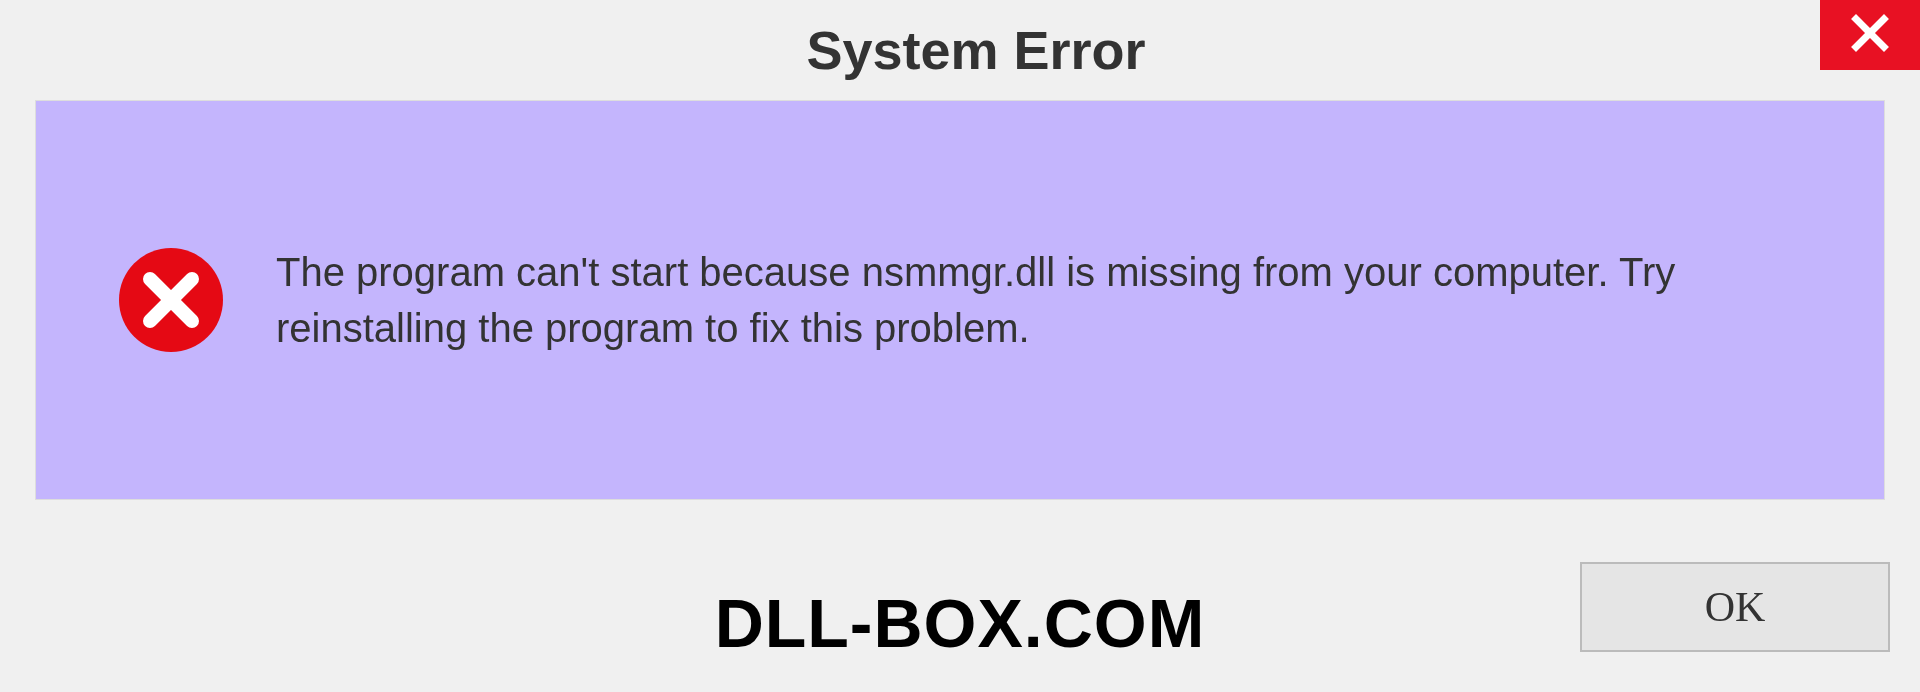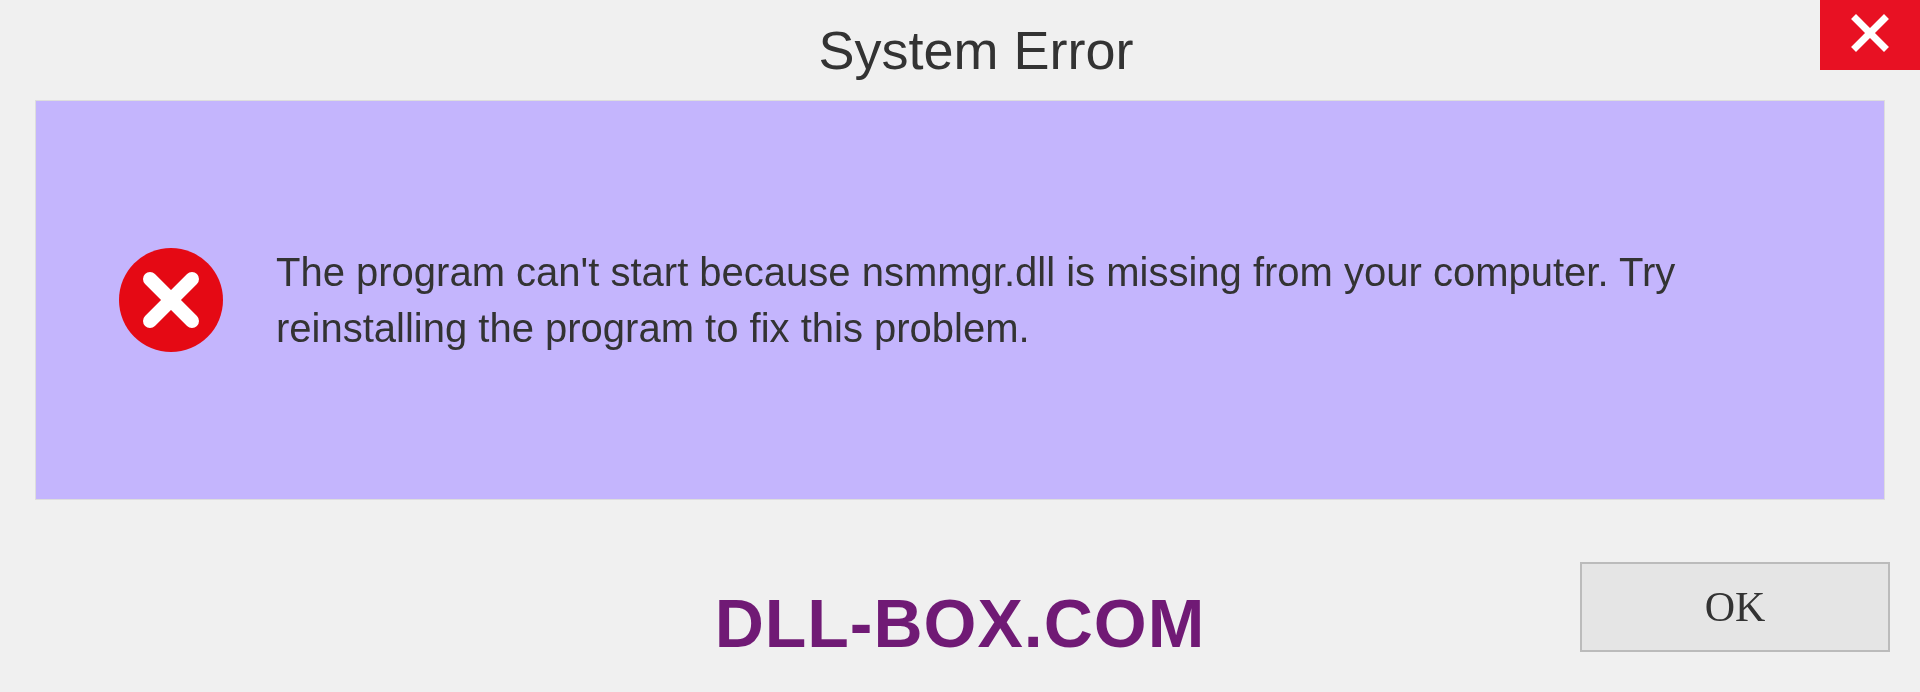--- a/index.html
+++ b/index.html
@@ -17,21 +17,21 @@
     }
     .titlebar {
       position: relative;
       height: 100px;
       display: flex;
       align-items: center;
       justify-content: center;
     }
     .title {
       font-size: 54px;
-      font-weight: 400;
+      font-weight: 700;
       color: #333;
       margin-left: 32px;
     }
     .close-btn {
       position: absolute;
       right: 0;
       top: 0;
       width: 100px;
       height: 70px;
       background: #e81123;
@@ -79,21 +79,21 @@
       right: 0;
       height: 190px;
       display: flex;
       align-items: center;
       justify-content: space-between;
       padding: 0 30px 0 0;
     }
     .watermark {
       font-size: 68px;
       font-weight: 800;
-      color: #701a75;
+      color: #000000;
       letter-spacing: 1px;
       font-family: Arial, sans-serif;
       position: absolute;
       left: 50%;
       transform: translateX(-50%);
       bottom: 30px;
     }
     .ok-btn {
       position: absolute;
       right: 30px;

